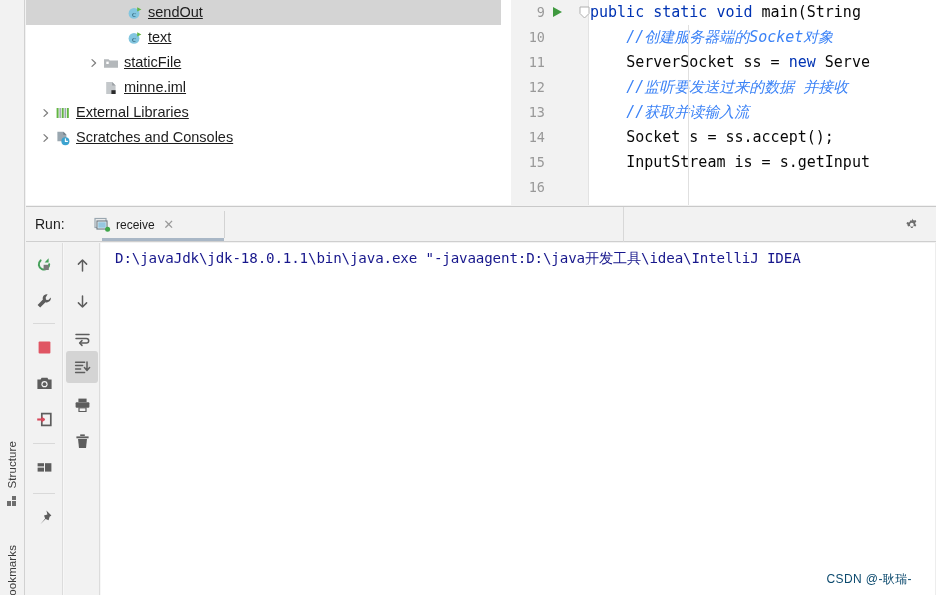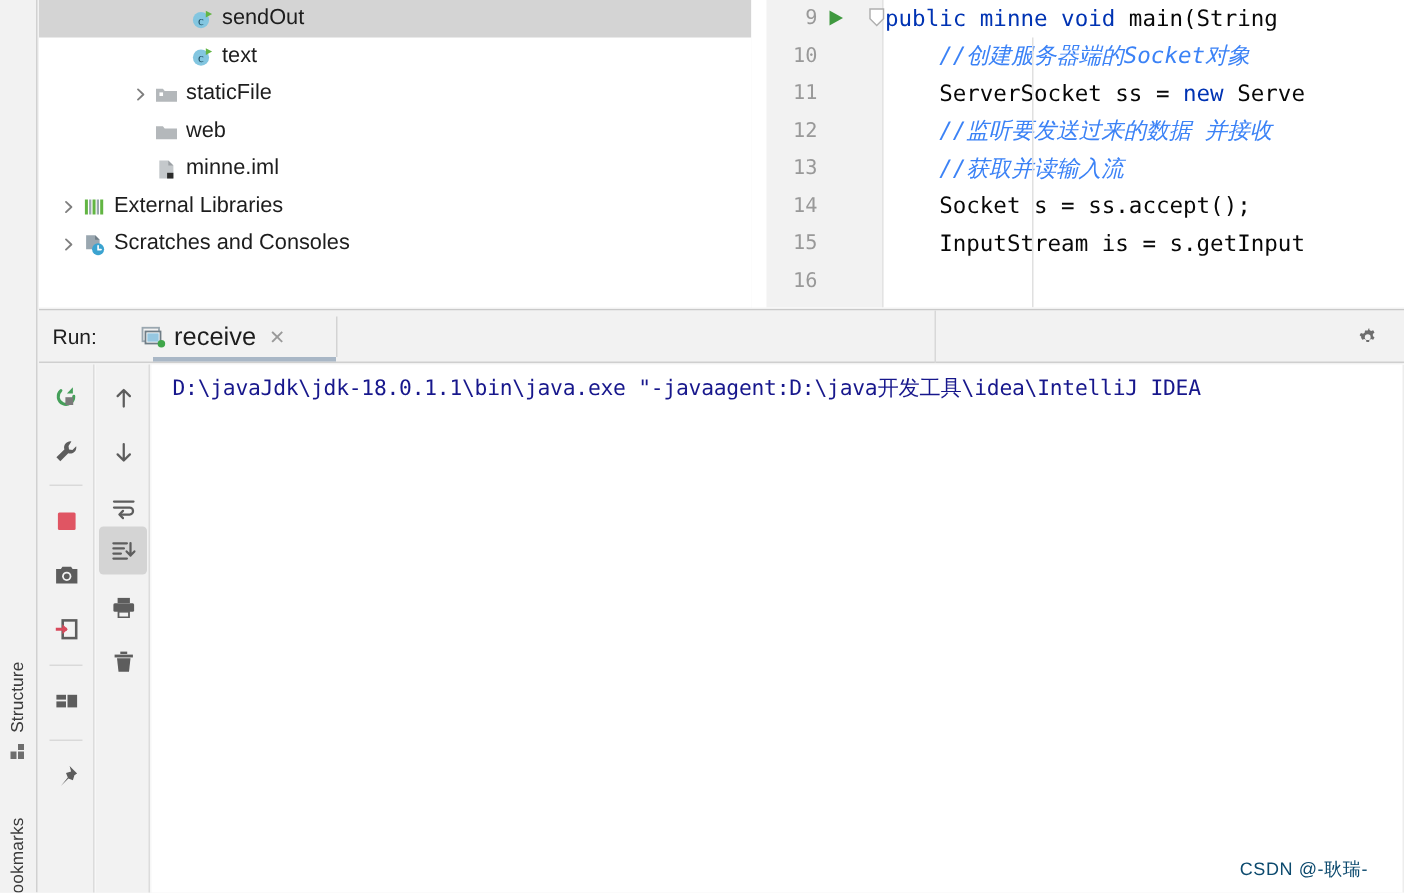--- a/index.html
+++ b/index.html
@@ -84,21 +84,21 @@
     font-size: 11px;
   }
   .arrow.blank { color: transparent; }
   .arrow svg { display: block; }
   .tree-ico {
     width: 18px; height: 25px;
     flex: none;
     display: flex; align-items: center; justify-content: center;
     margin-right: 4px;
   }
-  .tree-label { line-height: 25px; }
+  .tree-label { line-height: 25px; text-decoration: underline; }
 
   
   #editor-panel {
     position: absolute;
     left: 501px; top: 0;
     width: 435px; height: 205px;
     background: #ffffff;
     overflow: hidden;
   }
   #tree-scrollbar {
@@ -200,21 +200,21 @@
     align-items: center;
     padding: 0 6px 0 5px;
   }
   #run-tab-underline {
     position: absolute;
     left: 76px; bottom: 0;
     width: 122px; height: 3px;
     background: #a9b7c6;
   }
   .tab-ico { width: 18px; height: 16px; margin-right: 5px; position: relative; flex: none; }
-  #run-tab-name { font-size: 17px; color: #1d1d1d; }
+  #run-tab-name { font-size: 12px; color: #1d1d1d; }
   #run-tab-close {
     margin-left: 8px;
     color: #9a9a9a;
     font-size: 13px;
     line-height: 1;
     width: 12px; text-align: center;
   }
   #run-header-div1 {
     position: absolute;
     left: 198px; top: 4px;
@@ -349,29 +349,20 @@
             <path d="M1 4.2h4.6l1.2 1.4H15v7.2H1z" fill="#b4b8bb"></path>
             <rect x="3.3" y="6.6" width="2.4" height="2.4" fill="#ffffff"></rect>
           </svg>
         </span>
         <span class="tree-label">staticFile</span>
       </div>
       <div class="tree-row">
         <span class="arrow blank" style="margin-left: 60px;"></span>
         <span class="tree-ico">
           <svg width="16" height="16" viewBox="0 0 16 16">
-            <path d="M1 4.2h4.6l1.2 1.4H15v7.2H1z" fill="#b4b8bb"></path>
-          </svg>
-        </span>
-        <span class="tree-label">web</span>
-      </div>
-      <div class="tree-row">
-        <span class="arrow blank" style="margin-left: 60px;"></span>
-        <span class="tree-ico">
-          <svg width="16" height="16" viewBox="0 0 16 16">
             <path d="M3.2 2h6l3.4 3.4v8.6H3.2z" fill="#c4c8cb"></path>
             <path d="M9.2 2l3.4 3.4H9.2z" fill="#9ba0a4"></path>
             <rect x="8.4" y="10.2" width="4.2" height="3.8" fill="#2b2b2b"></rect>
           </svg>
         </span>
         <span class="tree-label">minne.iml</span>
       </div>
       <div class="tree-row">
         <span class="arrow" style="margin-left: 12px;">
           <svg width="10" height="10" viewBox="0 0 10 10">
@@ -437,21 +428,21 @@
         </div>
         <div class="gutter-row">
           <span class="gutter-num">15</span>
         </div>
         <div class="gutter-row">
           <span class="gutter-num">16</span>
         </div>
       </div>
     <div id="code-area">
 
-    <div class="code-row"><span class="kw">public </span><span class="kw">minne </span><span class="kw">void </span><span>main(String</span></div>
+    <div class="code-row"><span class="kw">public </span><span class="kw">static </span><span class="kw">void </span><span>main(String</span></div>
         <div class="code-row"><span class="ind">    </span><span class="cmt">//创建服务器端的Socket对象</span></div>
         <div class="code-row"><span class="ind">    </span><span>ServerSocket ss = </span><span class="kw">new </span><span>Serve</span></div>
         <div class="code-row"><span class="ind">    </span><span class="cmt">//监听要发送过来的数据 并接收</span></div>
         <div class="code-row"><span class="ind">    </span><span class="cmt">//获取并读输入流</span></div>
         <div class="code-row"><span class="ind">    </span><span>Socket s = ss.accept();</span></div>
         <div class="code-row"><span class="ind">    </span><span>InputStream is = s.getInput</span></div>
         <div id="code-fold-line"></div>
       </div>
   </div>
 

